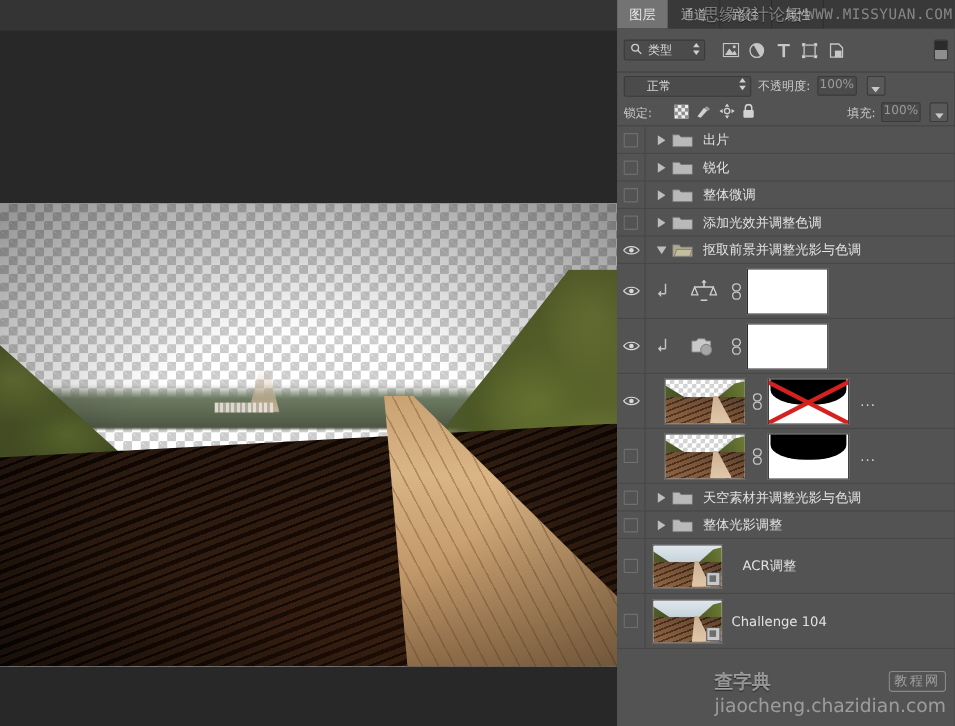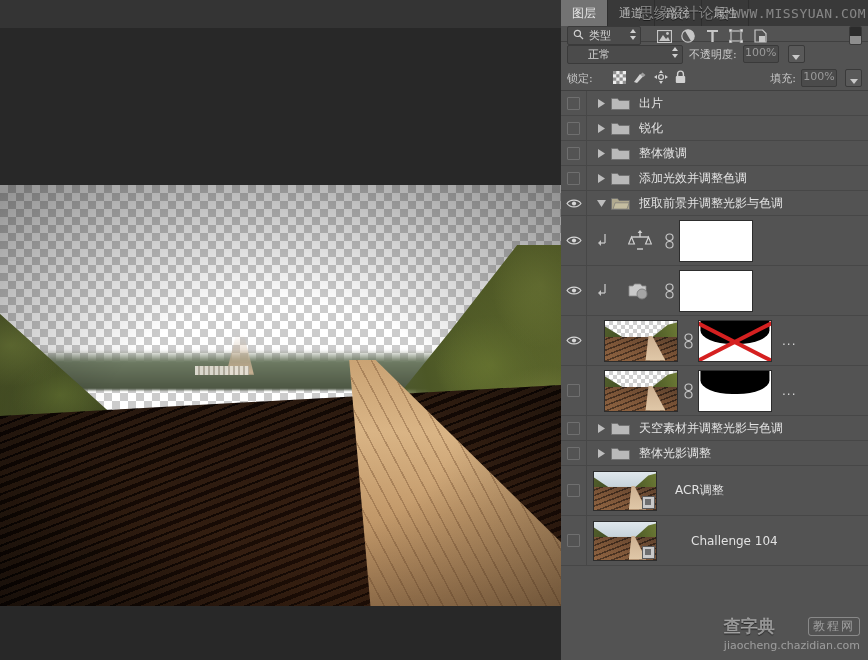--- a/index.html
+++ b/index.html
@@ -139,21 +139,21 @@
     display: flex; align-items: center; gap: 4px;
     padding-right: 2px; pointer-events: none;
   }
   #wm-top .wm-cn { font-size: 15px; color: rgba(225,225,225,.48); letter-spacing: 0px;
                    text-shadow: 0 1px 0 rgba(0,0,0,.5); white-space: nowrap; }
   #wm-top .wm-en { font-size: 13px; color: rgba(225,225,225,.46); letter-spacing: .5px;
                    white-space: nowrap; font-family: "DejaVu Sans Mono", monospace; }
 
   
   #filter-row {
-    height: 16px; background: #535353; display: flex; align-items: flex-start;
+    height: 40px; background: #535353; display: flex; align-items: center;
     padding: 0 6px; gap: 6px; border-bottom: 1px solid #404040;
   }
   #kind-select {
     display: flex; align-items: center; gap: 5px;
     height: 19px; padding: 0 3px 0 5px; min-width: 74px;
     background: #4b4b4b; border: 1px solid #3a3a3a; border-radius: 2px;
     color: #d8d8d8; font-size: 11px;
   }
   #kind-select .lbl { flex: 1; }
   .icon-btn { width: 22px; height: 20px; display: flex; align-items: center; justify-content: center; }
@@ -269,21 +269,21 @@
   }
   #panel-empty { flex: 1; background: #535353; position: relative; }
   #wm-bottom {
     position: absolute; right: 8px; bottom: 8px; text-align: right; pointer-events:none;
   }
   #wm-bottom .wb1 { display:flex; align-items:center; gap:4px; justify-content:space-between; }
   #wm-bottom .wb-cn { font-size: 17px; font-weight: bold; color: rgba(235,235,235,.55);
                       text-shadow: 0 1px 1px rgba(0,0,0,.55); }
   #wm-bottom .wb-tag { font-size: 12px; color: rgba(230,230,230,.5);
                        border:1px solid rgba(220,220,220,.4); border-radius: 3px; padding: 0 4px; letter-spacing: 2px; }
-  #wm-bottom .wb-url { font-size: 11px; color: rgba(230,230,230,.5); margin-top: 1px;
+  #wm-bottom .wb-url { font-size: 17px; color: rgba(230,230,230,.5); margin-top: 1px;
                        font-family: "DejaVu Sans", sans-serif; }
   #panel-inner { display:flex; flex-direction: column; height: 660px; }
 </style>
 </head>
 <body>
 
 <div id="app">
 
   <div id="canvas-area">
     <div id="canvas-topbar"></div>
@@ -752,21 +752,21 @@
                 <div class="mp-sky"></div>
                 <div class="mp-forest-l"></div>
                 <div class="mp-forest-r"></div>
                 <div class="mp-ground"></div>
                 <div class="mp-tex"></div>
                 <div class="mp-path"></div>
               </div>
               <div class="so-badge"></div>
             </div>
           </div>
-          <div class="layer-name" style="margin-left:34px">Challenge 104</div>
+          <div class="layer-name" style="margin-left:8px">Challenge 104</div>
         </div>
 
       </div>
 
       <div id="panel-empty">
         <div id="wm-bottom">
           <div class="wb1">
             <span class="wb-cn">查字典</span>
             <span class="wb-tag">教程网</span>
           </div>

